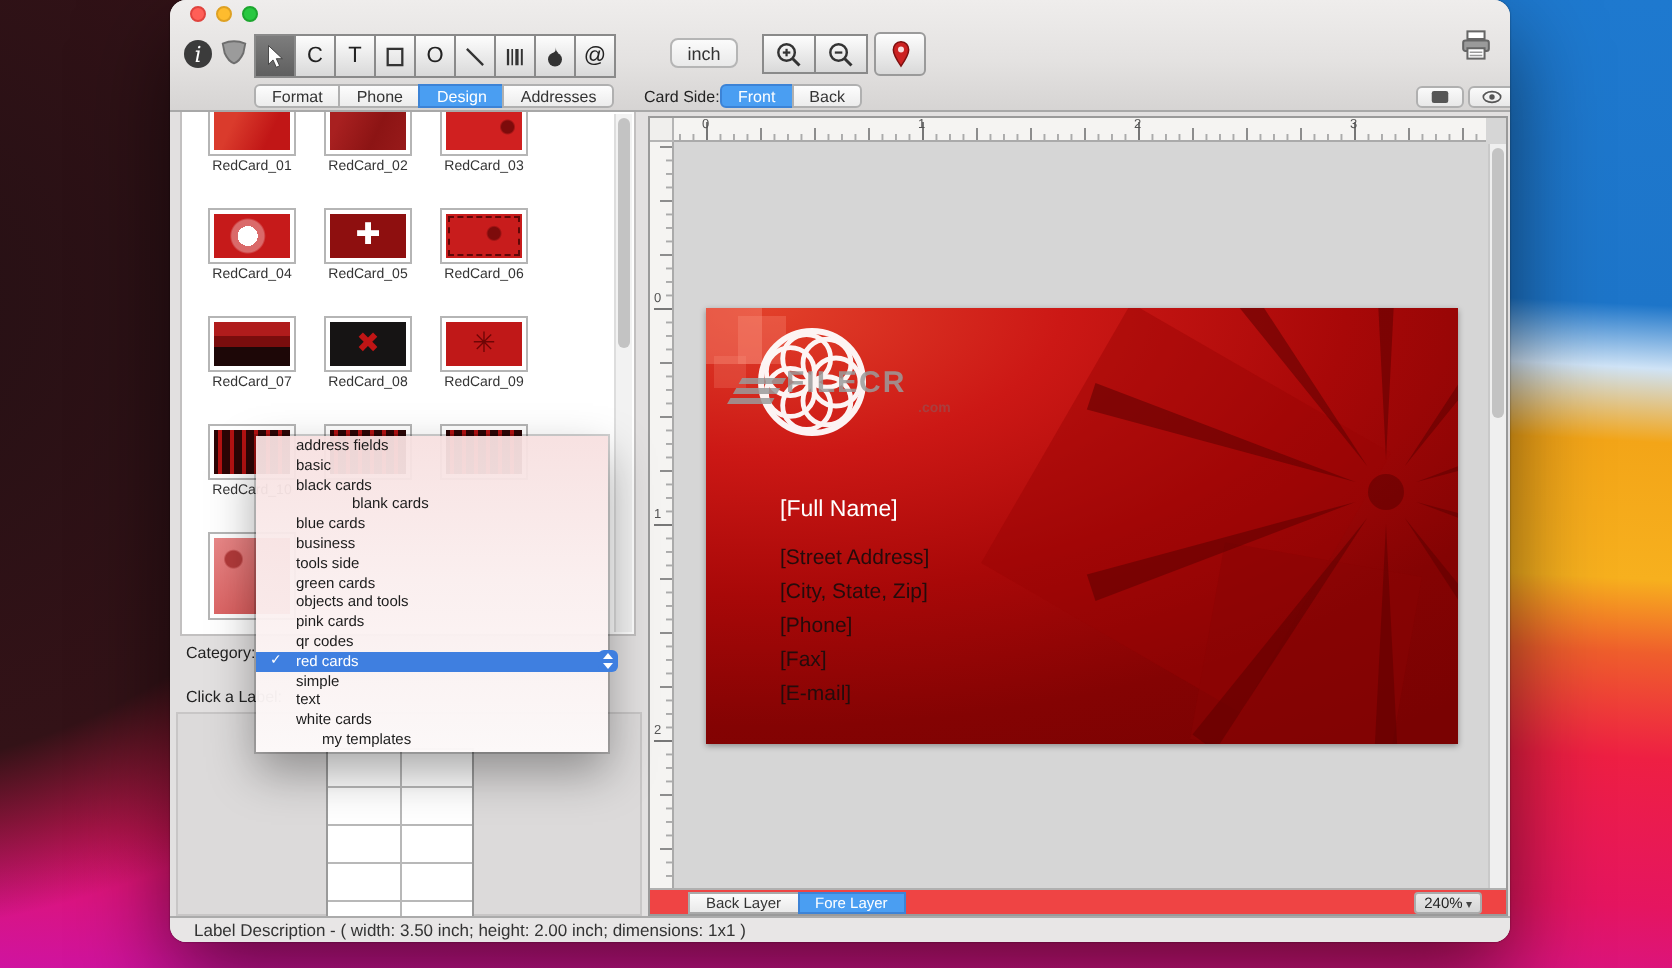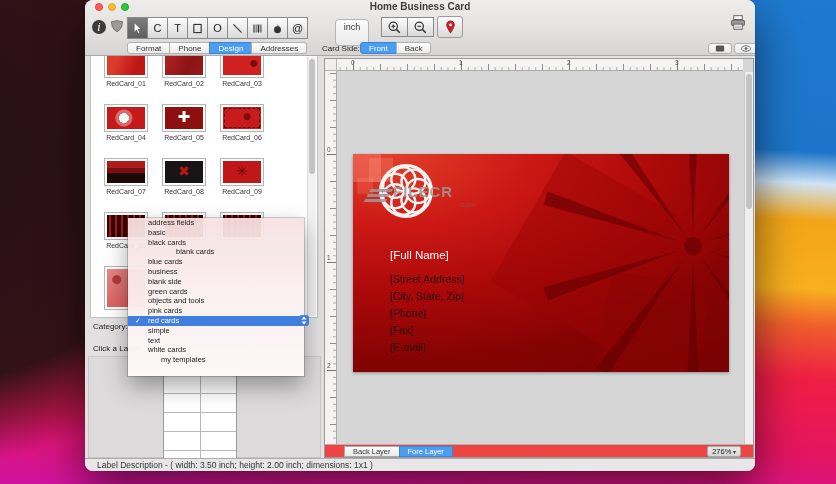--- a/index.html
+++ b/index.html
@@ -39,21 +39,21 @@
   .tool {
     width:21px; height:22px; margin-left:-1px; border:1px solid #8a8a8a;
     background:linear-gradient(180deg,#fdfdfd,#d9d9d9);
     display:flex; align-items:center; justify-content:center;
     font-size:11px; color:#222;
   }
   .tool.selected { background:linear-gradient(180deg,#7d7d7d,#5f5f5f); }
   .tool-letter { font-size:11px; line-height:1; }
   .tool-icon svg { width:13px; height:13px; display:block; }
   .unit-btn {
-    left:250px; top:19px; width:34px; height:27px; border:1px solid #b5b5b5; border-radius:4px;
+    left:250px; top:19px; width:34px; height:15px; border:1px solid #b5b5b5; border-radius:4px;
     background:linear-gradient(180deg,#fbfbfb,#e9e9e9); font-size:9px; color:#333;
     text-align:center; line-height:15px;
   }
   .mag-group { position:absolute; left:297px; top:17px; display:flex; }
   .mag-btn { width:27px; height:20px; margin-left:-1px; border:1px solid #8a8a8a;
     background:linear-gradient(180deg,#fdfdfd,#d9d9d9); display:flex; align-items:center; justify-content:center; }
   .pin-btn { position:absolute; left:352px; top:16px; width:26px; height:22px; border:1px solid #9a9a9a; border-radius:3px;
     background:linear-gradient(180deg,#fdfdfd,#d9d9d9); display:flex; align-items:center; justify-content:center; }
   .printer { left:644px; top:13px; width:18px; height:20px; }
 
@@ -177,21 +177,20 @@
 </head>
 <body>
 
 <div class="desktop">
   <div class="window">
 
     <div class="header">
       <span class="tl tl-close"></span>
       <span class="tl tl-min"></span>
       <span class="tl tl-zoom"></span>
-      <div class="win-title">Home Business Card</div>
 
       <span class="tb-item ticon info-btn">
           <svg viewBox="0 0 16 16" width="16" height="16">
             <circle cx="8" cy="8" r="7" fill="#3b3b3b"></circle>
             <text x="8" y="12" font-size="11" fill="#fff" font-family="DejaVu Serif,serif" font-style="italic" text-anchor="middle">i</text>
           </svg>
         </span>
       <span class="tb-item ticon shield">
           <svg viewBox="0 0 16 16" width="16" height="15">
             <path d="M2 3 Q8 0.5 14 3 L13 8 Q11 12.5 8 13.5 Q5 12.5 3 8 Z" fill="#9b9b9b" stroke="#6e6e6e" stroke-width="1"></path>
@@ -380,24 +379,25 @@
       </div>
     </div>
 
     <div class="menu">
         <div class="menu-item"><div class="menu-check"></div><div class="menu-label" style="display: inline;">address fields</div></div>
         <div class="menu-item"><div class="menu-check"></div><div class="menu-label" style="display: inline;">basic</div></div>
         <div class="menu-item"><div class="menu-check"></div><div class="menu-label" style="display: inline;">black cards</div></div>
         <div class="menu-item"><div class="menu-check"></div><div class="menu-label" style="display: inline; padding-left: 28px;">blank cards</div></div>
         <div class="menu-item"><div class="menu-check"></div><div class="menu-label" style="display: inline;">blue cards</div></div>
         <div class="menu-item"><div class="menu-check"></div><div class="menu-label" style="display: inline;">business</div></div>
-        <div class="menu-item"><div class="menu-check"></div><div class="menu-label" style="display: inline;">blank side</div></div>
+        <div class="menu-item"><div class="menu-check"></div><div class="menu-label" style="display: inline;">tools side</div></div>
         <div class="menu-item"><div class="menu-check"></div><div class="menu-label" style="display: inline;">green cards</div></div>
         <div class="menu-item"><div class="menu-check"></div><div class="menu-label" style="display: inline;">objects and tools</div></div>
         <div class="menu-item"><div class="menu-check"></div><div class="menu-label" style="display: inline;">pink cards</div></div>
+        <div class="menu-item"><div class="menu-check"></div><div class="menu-label" style="display: inline;">qr codes</div></div>
         <div class="menu-item menu-sel"><div class="menu-check">✓</div><div class="menu-label" style="display: inline;">red cards</div><div class="menu-nub">
             <svg viewBox="0 0 10 11">
               <polygon points="5,1.5 7.5,4.5 2.5,4.5" fill="#fff"></polygon>
               <polygon points="5,9.5 7.5,6.5 2.5,6.5" fill="#fff"></polygon>
             </svg>
           </div></div>
         <div class="menu-item"><div class="menu-check"></div><div class="menu-label" style="display: inline;">simple</div></div>
         <div class="menu-item"><div class="menu-check"></div><div class="menu-label" style="display: inline;">text</div></div>
         <div class="menu-item"><div class="menu-check"></div><div class="menu-label" style="display: inline;">white cards</div></div>
         <div class="menu-item"><div class="menu-check"></div><div class="menu-label" style="display: inline; padding-left: 13px;">my templates</div></div>
@@ -464,19 +464,19 @@
       </div>
 
       <div class="canvas-scroll">
         <div class="sthumb"></div>
       </div>
       <div class="layerbar">
         <div class="layer-seg">
             <div class="lseg">Back Layer</div>
             <div class="lseg lseg-sel">Fore Layer</div>
           </div>
-        <div class="zoom-ctl">276%</div>
+        <div class="zoom-ctl">240%</div>
       </div>
     </div>
 
     <div class="statusbar">Label Description - ( width: 3.50 inch; height: 2.00 inch; dimensions: 1x1 )</div>
   </div>
 </div>
 
 </body></html>

